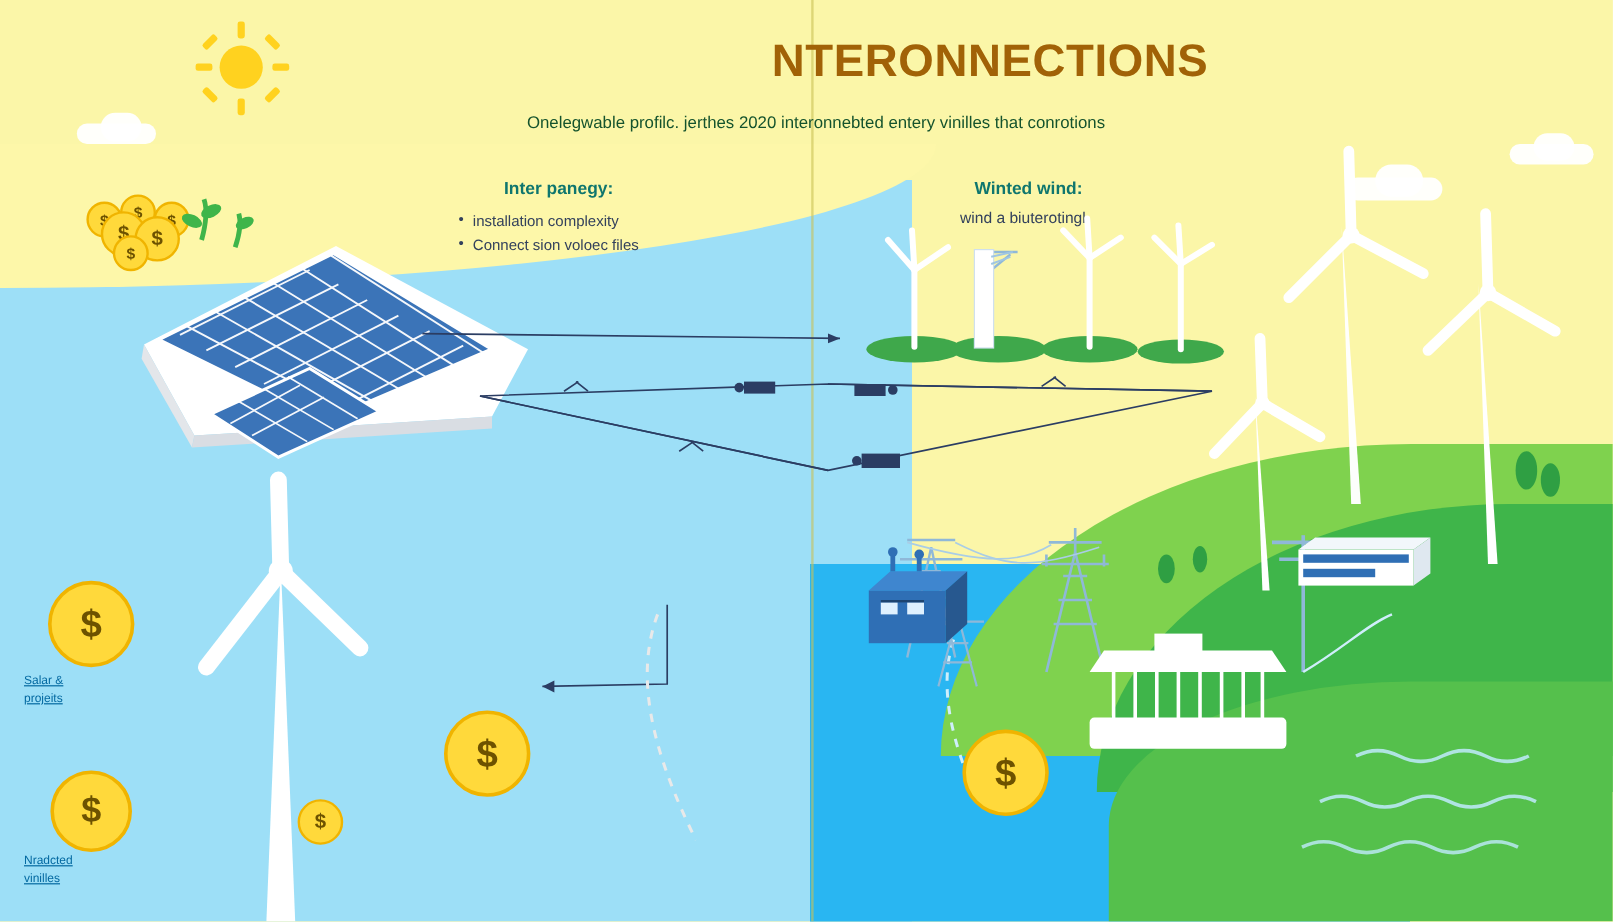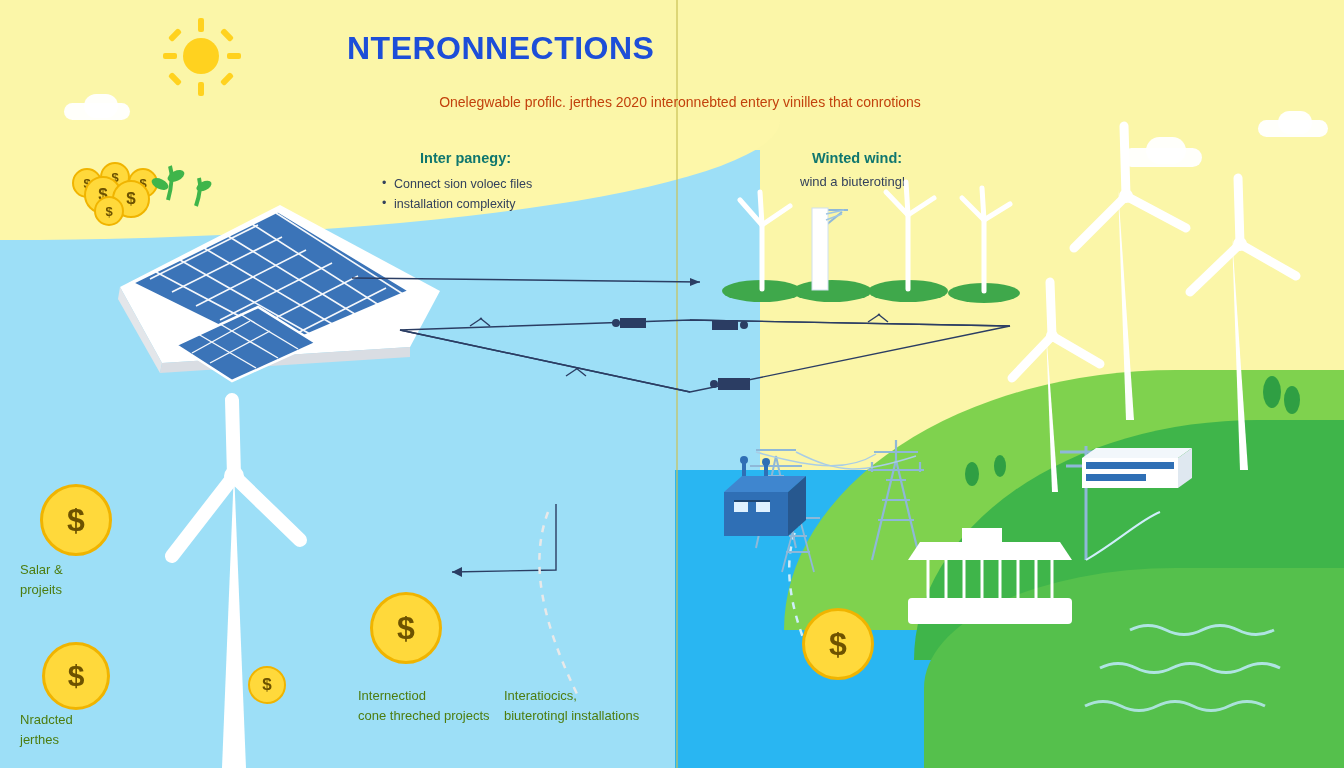--- a/index.html
+++ b/index.html
@@ -17,33 +17,33 @@
   .divider{position:absolute;left:676px;top:0;width:1.5px;height:768px;background:#c9c255;opacity:.6;}
 
   .hill-back{position:absolute;right:0;top:370px;width:560px;height:260px;background:#7fd24e;
      border-top-left-radius:70% 100%;}
   .hill-front{position:absolute;right:0;top:420px;width:430px;height:240px;background:#3fb54a;
      border-top-left-radius:80% 100%;}
   .shore{position:absolute;right:0;bottom:0;width:420px;height:200px;background:#55c04c;
      border-top-left-radius:60% 60%;}
 
   
-  .title{position:absolute;left:347px;top:30px;width:660px;text-align:left;
-     font-size:32px;font-weight:bold;letter-spacing:.5px;color:#1d4ed8;}
+  .title{position:absolute;left:347px;top:30px;width:660px;text-align:right;
+     font-size:38px;font-weight:bold;letter-spacing:.5px;color:#a16207;}
   .subtitle{position:absolute;left:330px;top:92px;width:700px;text-align:center;
-     font-size:14px;color:#c2410c;line-height:1.45;}
+     font-size:14px;color:#14532d;line-height:1.45;}
 
   .col-head{position:absolute;font-size:14.5px;font-weight:bold;color:#0f766e;}
   .col-sub{position:absolute;font-size:13px;color:#33415c;}
   .bullets{position:absolute;font-size:12.5px;color:#33415c;line-height:1.62;}
   .bullets li{list-style:none;position:relative;padding-left:12px;}
   .bullets li:before{content:"•";position:absolute;left:0;top:-1px;color:#33415c;}
   .bullets ul{margin:0;padding:0;}
 
-  .legend-label{position:absolute;font-size:13px;color:#4d7c0f;line-height:1.5;}
+  .legend-label{position:absolute;font-size:10px;color:#0369a1;line-height:1.5;text-decoration:underline;}
 
   
   .sun{position:absolute;left:183px;top:38px;width:36px;height:36px;border-radius:50%;background:#ffd21f;}
   .ray{position:absolute;background:#ffd21f;border-radius:2px;}
   .cloud{position:absolute;background:#ffffff;border-radius:40px;opacity:.95;}
 
   
   .coin{position:absolute;border-radius:50%;background:#ffd93b;border:3px solid #f0b400;
      display:flex;align-items:center;justify-content:center;color:#6d5200;font-weight:bold;}
   .coin.sm{width:26px;height:26px;border-width:2px;font-size:13px;}
@@ -99,22 +99,22 @@
     <div class="cloud" style="left:1258px;top:120px;width:70px;height:17px;"></div>
     <div class="cloud" style="left:1278px;top:111px;width:34px;height:23px;"></div>
   </div>
 
   <div class="title">NTERONNECTIONS</div>
   <div class="subtitle">Onelegwable profilc. jerthes 2020 interonnebted entery vinilles that conrotions</div>
 
   <div class="col-head" style="left:420px;top:150px;">Inter panegy:</div>
   <div class="bullets" style="left:382px;top:174px;width:260px;">
     <ul>
+      <li>installation complexity</li>
       <li>Connect sion voloec files</li>
-      <li>installation complexity</li>
     </ul>
   </div>
 
   <div class="col-head" style="left:812px;top:150px;">Winted wind:</div>
   <div class="col-sub" style="left:800px;top:174px;">wind a biuterotingl</div>
 
   <div>
     <div class="coin sm" style="left:72px;top:168px;">$</div>
     <div class="coin sm" style="left:100px;top:162px;">$</div>
     <div class="coin sm" style="left:128px;top:168px;">$</div>
@@ -342,31 +342,23 @@
 
   <div class="coin lg" style="left:40px;top:484px;">$</div>
   <div class="legend-label" style="left:20px;top:560px;">
     <div>Salar &amp;</div>
     <div>projeits</div>
   </div>
 
   <div class="coin md" style="left:42px;top:642px;">$</div>
   <div class="legend-label" style="left:20px;top:710px;">
     <div>Nradcted</div>
-    <div>jerthes</div>
+    <div>vinilles</div>
   </div>
 
   <div class="coin tiny" style="left:248px;top:666px;">$</div>
 
   <div class="coin lg" style="left:370px;top:592px;">$</div>
-  <div class="legend-label" style="left:358px;top:686px;">
-    <div>Internectiod</div>
-    <div>cone threched projects</div>
-  </div>
-
-  <div class="legend-label" style="left:504px;top:686px;">
-    <div>Interatiocics,</div>
-    <div>biuterotingl installations</div>
-  </div>
+
 
   <div class="coin lg" style="left:802px;top:608px;">$</div>
 
 </div>
 
 </body></html>

